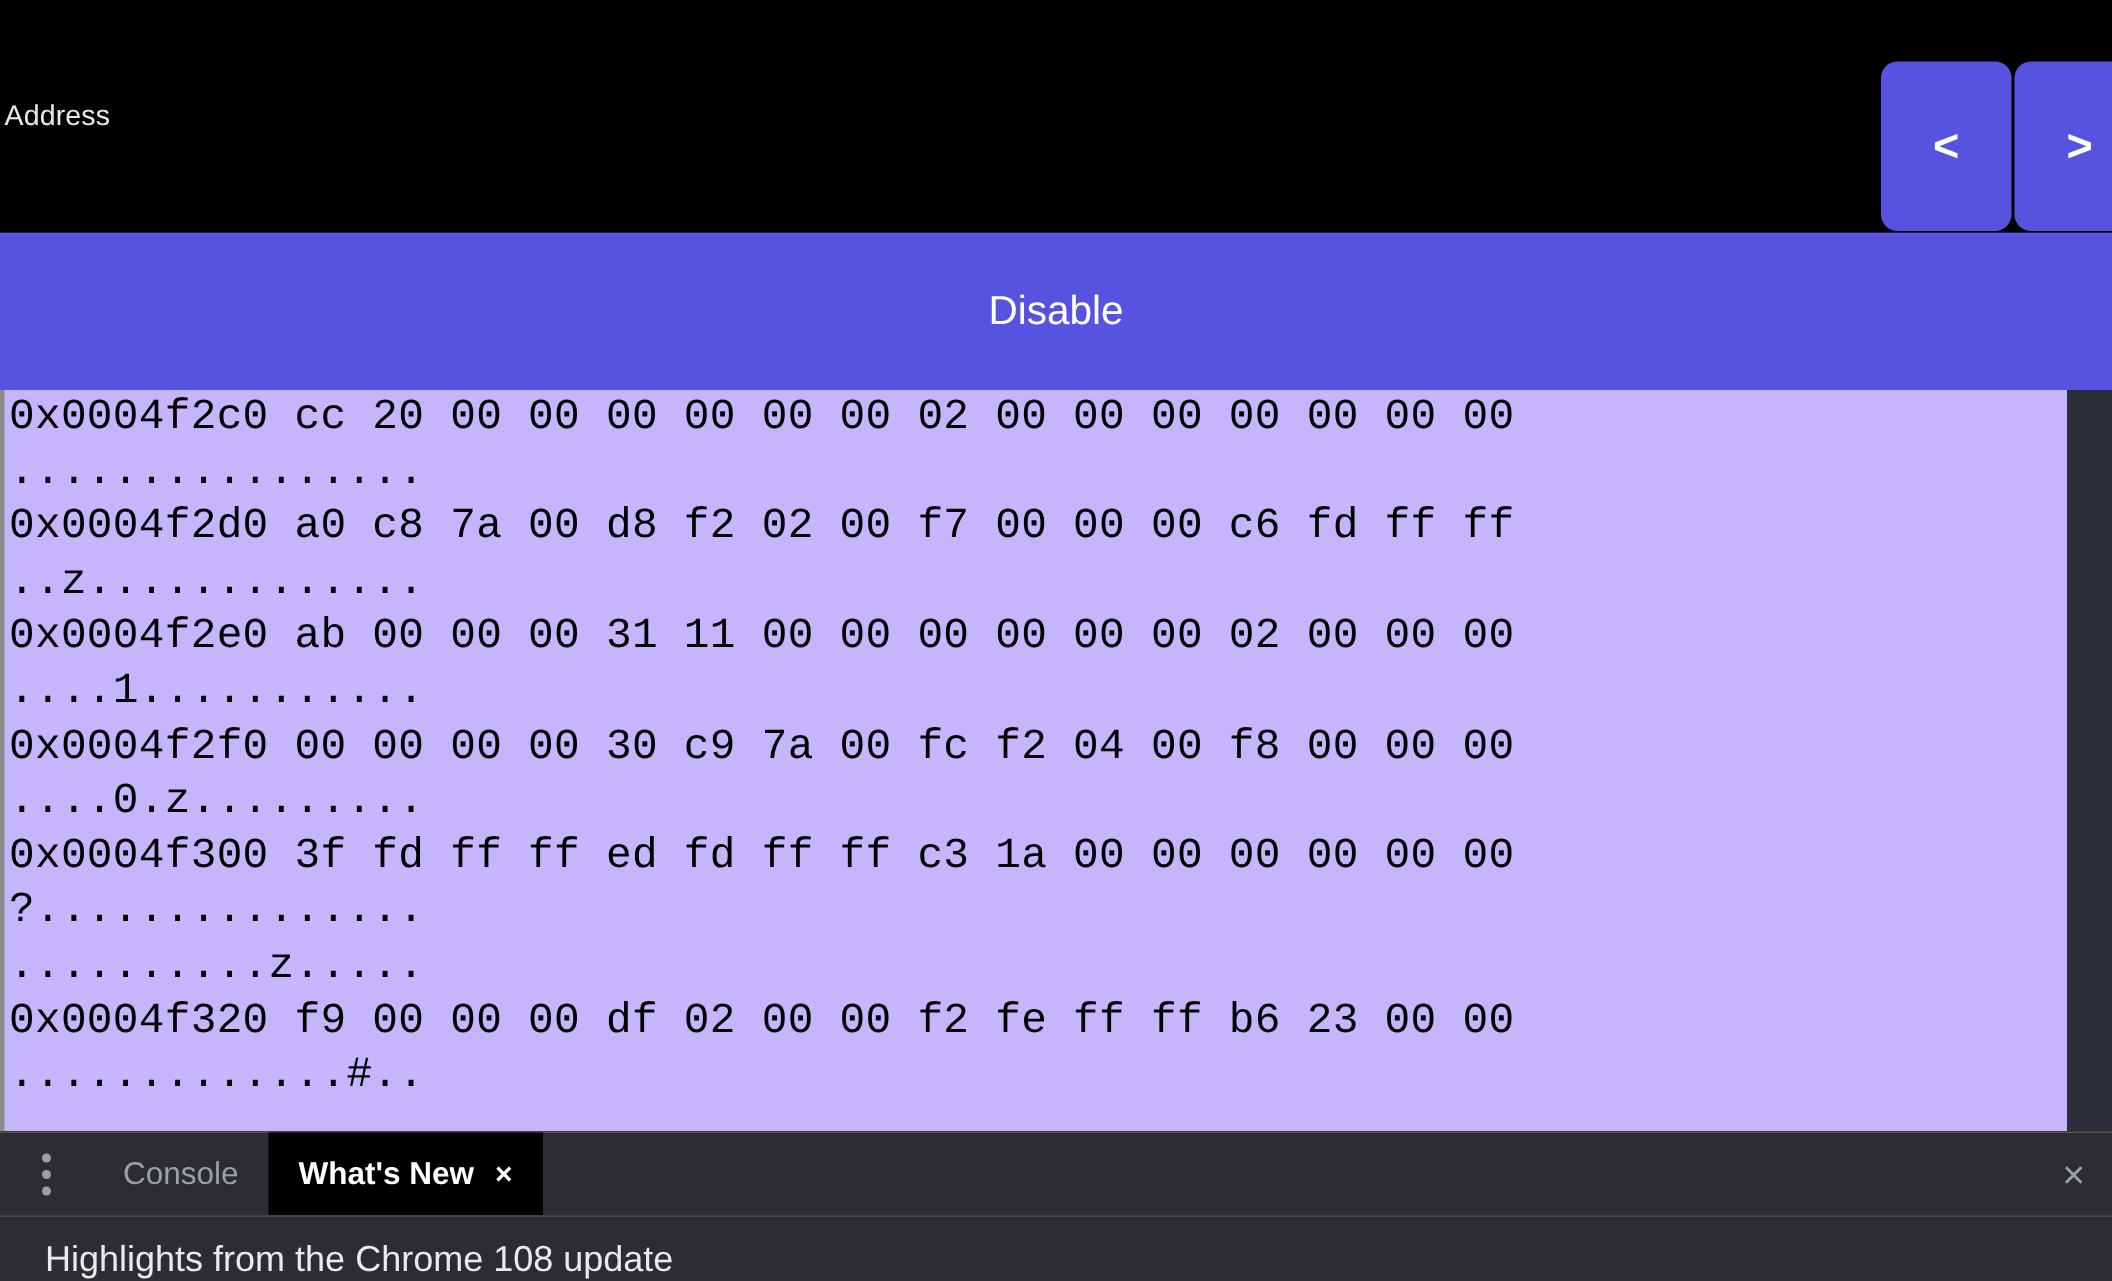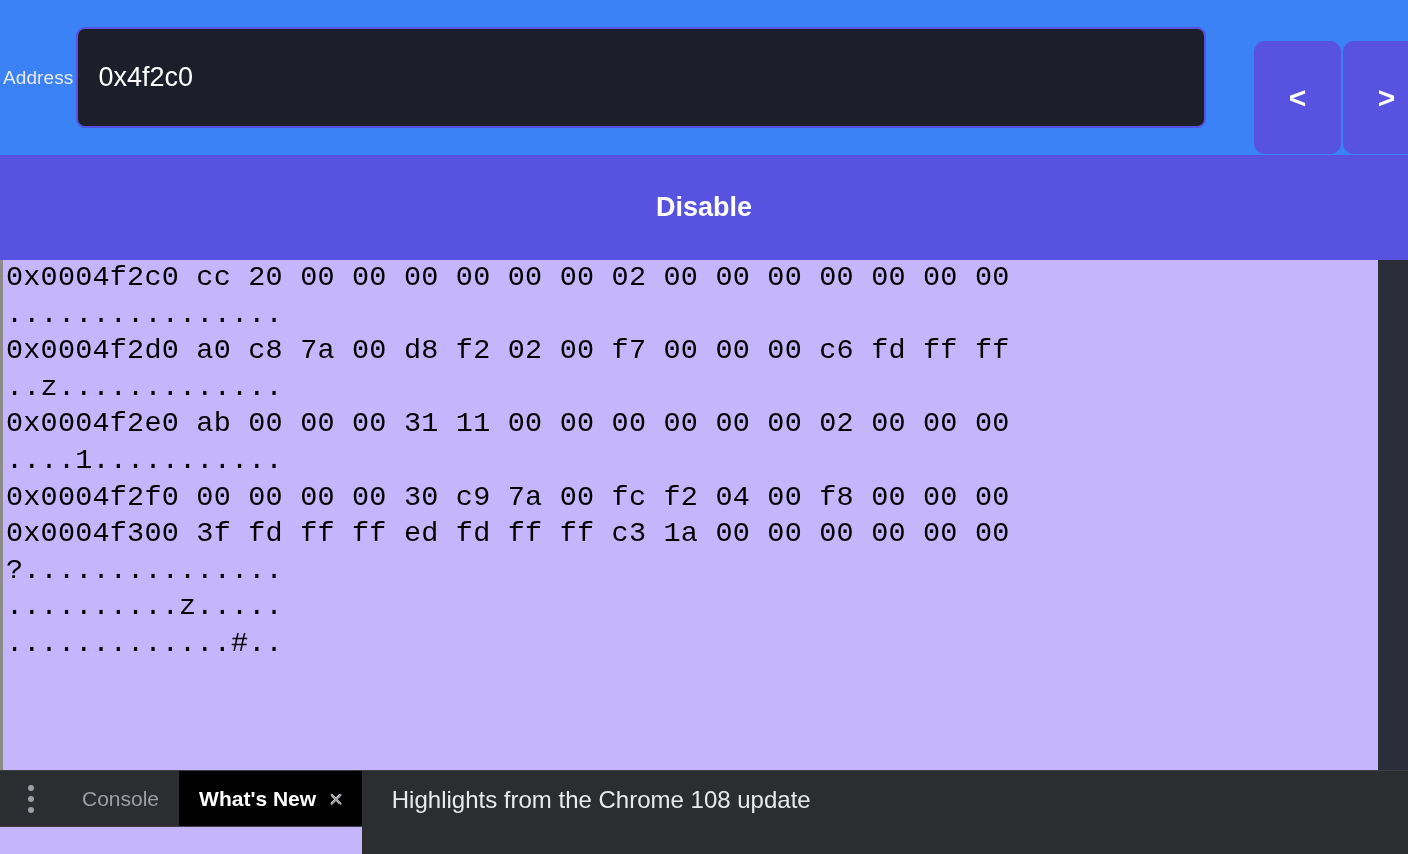--- a/index.html
+++ b/index.html
@@ -19,23 +19,24 @@
     display: flex;
     flex-direction: column;
     background: #212330;
   }
 
   
   .address-row {
     position: relative;
     height: 155px;
     flex: 0 0 155px;
-    background: #3b82f6;
-    display: flex;
-    align-items: center;
+    background: #000000;
+    display: flex;
+    align-items: center;
+    justify-content: space-between;
   }
 
   .address-label {
     color: #e8eaed;
     font-size: 19px;
     line-height: 19px;
     padding-left: 3px;
     white-space: nowrap;
     letter-spacing: 0.1px;
   }
@@ -82,21 +83,21 @@
   
   .disable-bar {
     flex: 0 0 105px;
     height: 105px;
     width: 1408px;
     background: #5753e0;
     border: none;
     color: #ffffff;
     font-family: "Liberation Sans", sans-serif;
     font-size: 27px;
-    font-weight: bold;
+    font-weight: normal;
     cursor: pointer;
     display: flex;
     align-items: center;
     justify-content: center;
   }
 
   
   .hex-panel {
     position: relative;
     flex: 1 1 auto;
@@ -135,23 +136,24 @@
     top: 0;
     right: 0;
     width: 30px;
     height: 100%;
     background: #2b2d38;
   }
 
   
   .drawer {
     flex: 0 0 84px;
-    background: #c4b5fd;
+    background: #fdba74;
     border-top: 1px solid #3c4043;
     display: flex;
+    flex-direction: column;
   }
 
   .drawer-tabbar {
     height: 56px;
     display: flex;
     align-items: stretch;
     background: #2b2d31;
     border-bottom: 1px solid #3c4043;
     position: relative;
   }
@@ -225,42 +227,43 @@
   }
 </style>
 </head>
 <body>
 
 <div id="app">
 
   <div class="address-row">
     <span class="address-label">Address</span>
 
-    <input class="address-input" type="text" value="0x4f2c0" style="">
 
     <div class="nav-buttons">
       <button class="nav-btn">&lt;</button>
       <button class="nav-btn">&gt;</button>
     </div>
   </div>
 
   <button class="disable-bar">Disable</button>
 
   <div class="hex-panel">
     <div class="hex-scroll" id="hex-scroll">
         <div class="hex-line">0x0004f2c0 cc 20 00 00 00 00 00 00 02 00 00 00 00 00 00 00</div>
         <div class="hex-ascii">................</div>
         <div class="hex-line">0x0004f2d0 a0 c8 7a 00 d8 f2 02 00 f7 00 00 00 c6 fd ff ff</div>
         <div class="hex-ascii">..z.............</div>
         <div class="hex-line">0x0004f2e0 ab 00 00 00 31 11 00 00 00 00 00 00 02 00 00 00</div>
         <div class="hex-ascii">....1...........</div>
         <div class="hex-line">0x0004f2f0 00 00 00 00 30 c9 7a 00 fc f2 04 00 f8 00 00 00</div>
+        <div class="hex-ascii">....0.z.........</div>
         <div class="hex-line">0x0004f300 3f fd ff ff ed fd ff ff c3 1a 00 00 00 00 00 00</div>
         <div class="hex-ascii">?...............</div>
         <div class="hex-ascii">..........z.....</div>
+        <div class="hex-line">0x0004f320 f9 00 00 00 df 02 00 00 f2 fe ff ff b6 23 00 00</div>
         <div class="hex-ascii">.............#..</div>
       </div>
     <div class="hex-scrollbar-track"></div>
   </div>
 
   <div class="drawer">
     <div class="drawer-tabbar">
       <div class="dots-menu">
         <i></i>
         <i></i>

